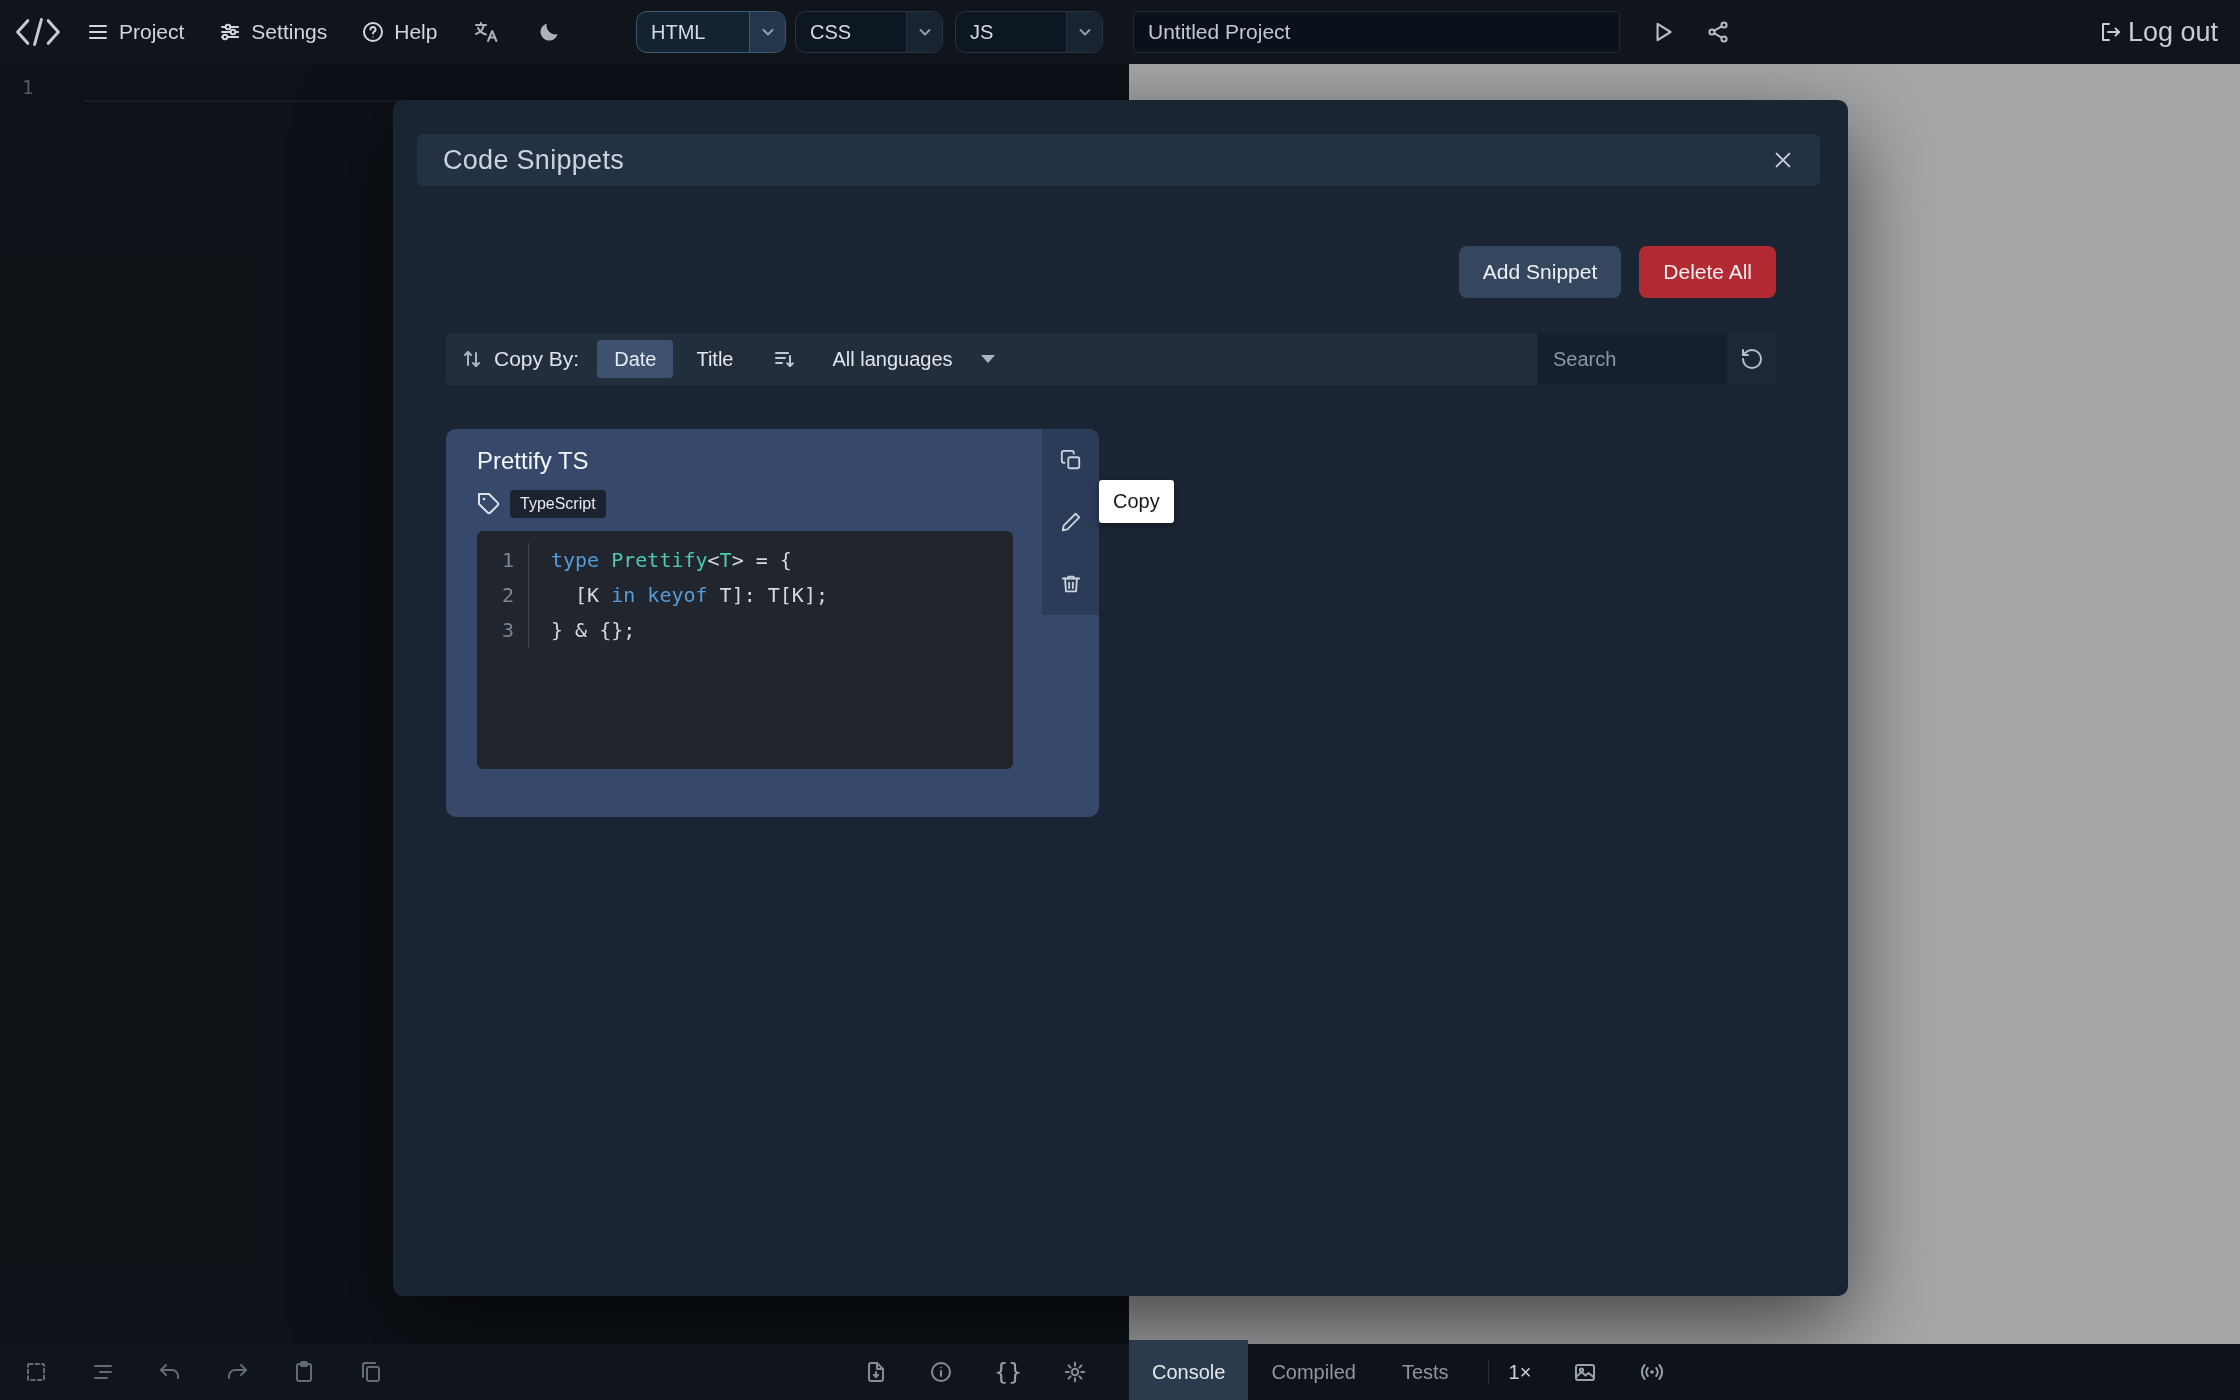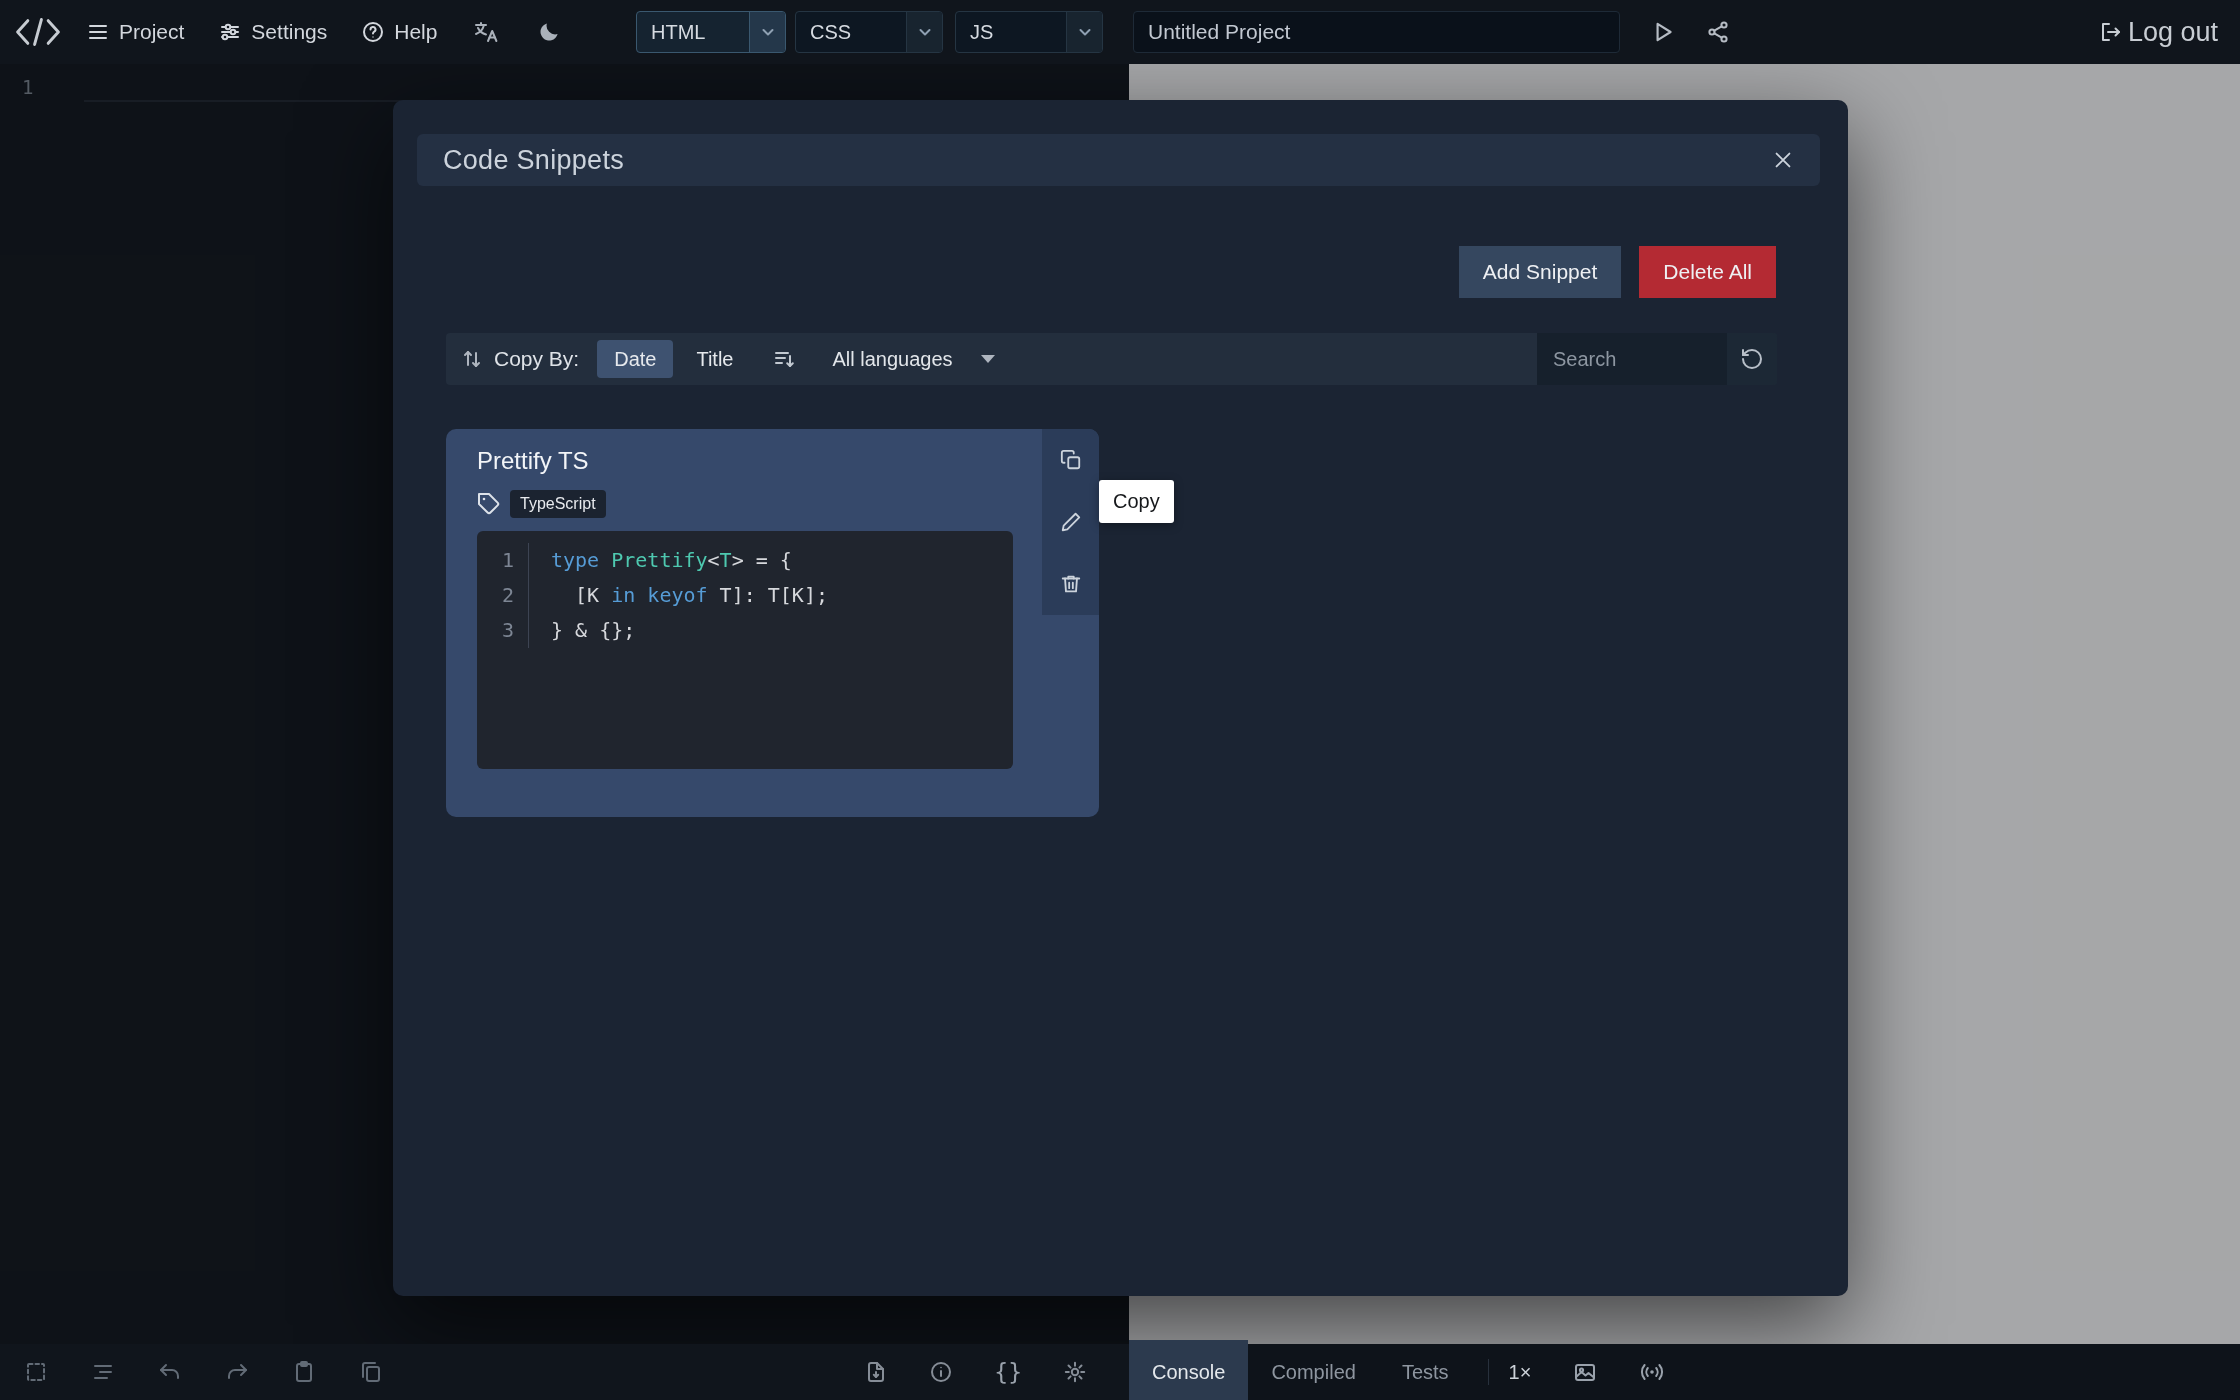--- a/index.html
+++ b/index.html
@@ -12,21 +12,21 @@
   
   .topbar{position:absolute;left:0;top:0;width:2240px;height:64px;background:#10151c;
           display:flex;align-items:center;z-index:50;color:#aab1ba}
   .logo{margin-left:12px;color:#c7ccd2}
   .menu-item{display:flex;align-items:center;gap:9px;font-size:21px;color:#d3d7dd}
   .mi-project{margin-left:22px}.mi-settings{margin-left:34px}.mi-help{margin-left:34px}
   .icon-btn{display:flex;align-items:center;justify-content:center;color:#aab1ba}
   .ib-translate{margin-left:36px}.ib-moon{margin-left:38px}
 
   .pane-select{position:absolute;top:11px;height:42px;display:flex;align-items:stretch;
-               background:#0d1722;border:1px solid #253543;border-radius:4px;color:#d6dbe1;overflow:hidden}
+               background:#0d1722;border:1px solid #253543;border-radius:11px;color:#d6dbe1;overflow:hidden}
   .pane-html{left:636px;width:150px;background:#152330;border-color:#3a586f}
   .pane-css{left:795px;width:148px}
   .pane-js{left:955px;width:148px}
   .pane-label{flex:1;display:flex;align-items:center;padding-left:14px;font-size:20px}
   .pane-chev{width:36px;display:flex;align-items:center;justify-content:center;background:#18242f;
              border-left:1px solid #253543;color:#8fa0b2}
   .pane-html .pane-chev{background:#24374a;border-left-color:#3a586f}
 
   .project-name-input{position:absolute;left:1133px;top:11px;width:487px;height:42px;background:#0a111a;
         border:1px solid #1e2a37;border-radius:4px;color:#c2c8d1;font-size:21px;padding:16px 14px;
@@ -45,21 +45,21 @@
 
   
   .modal{position:absolute;left:393px;top:100px;width:1455px;height:1196px;background:#1b2433;
          border-radius:10px;box-shadow:0 30px 90px rgba(0,0,0,.6);z-index:20}
   .modal-header{position:absolute;left:24px;right:28px;top:34px;height:52px;background:#243043;
                 border-radius:6px;display:flex;align-items:center;padding:0 26px;color:#ccd3dc}
   .modal-title{font-size:27px;letter-spacing:.3px}
   .modal-close{margin-left:auto;color:#ccd3dc}
 
   .modal-actions{position:absolute;top:146px;right:72px;display:flex;gap:18px}
-  .btn{height:52px;display:flex;align-items:center;padding:0 24px;border-radius:0;font-size:21px;
+  .btn{height:52px;display:flex;align-items:center;padding:0 24px;border-radius:8px;font-size:21px;
        color:#eef0f3;border:none;font-family:inherit}
   .btn-add{background:#35475f}
   .btn-danger{background:#b42a33}
 
   .sort-row{position:absolute;left:53px;top:233px;width:1331px;height:52px;background:#232e3d;
             border-radius:4px;display:flex;align-items:center;padding-left:14px;color:#dfe3e8}
   .sort-ud{color:#aeb5bf;display:flex}
   .sort-label{margin-left:10px;font-size:21px}
   .sort-btn{height:38px;display:flex;align-items:center;padding:0 17px;border-radius:4px;font-size:20px;
             color:#e6e9ed;margin-left:6px}

